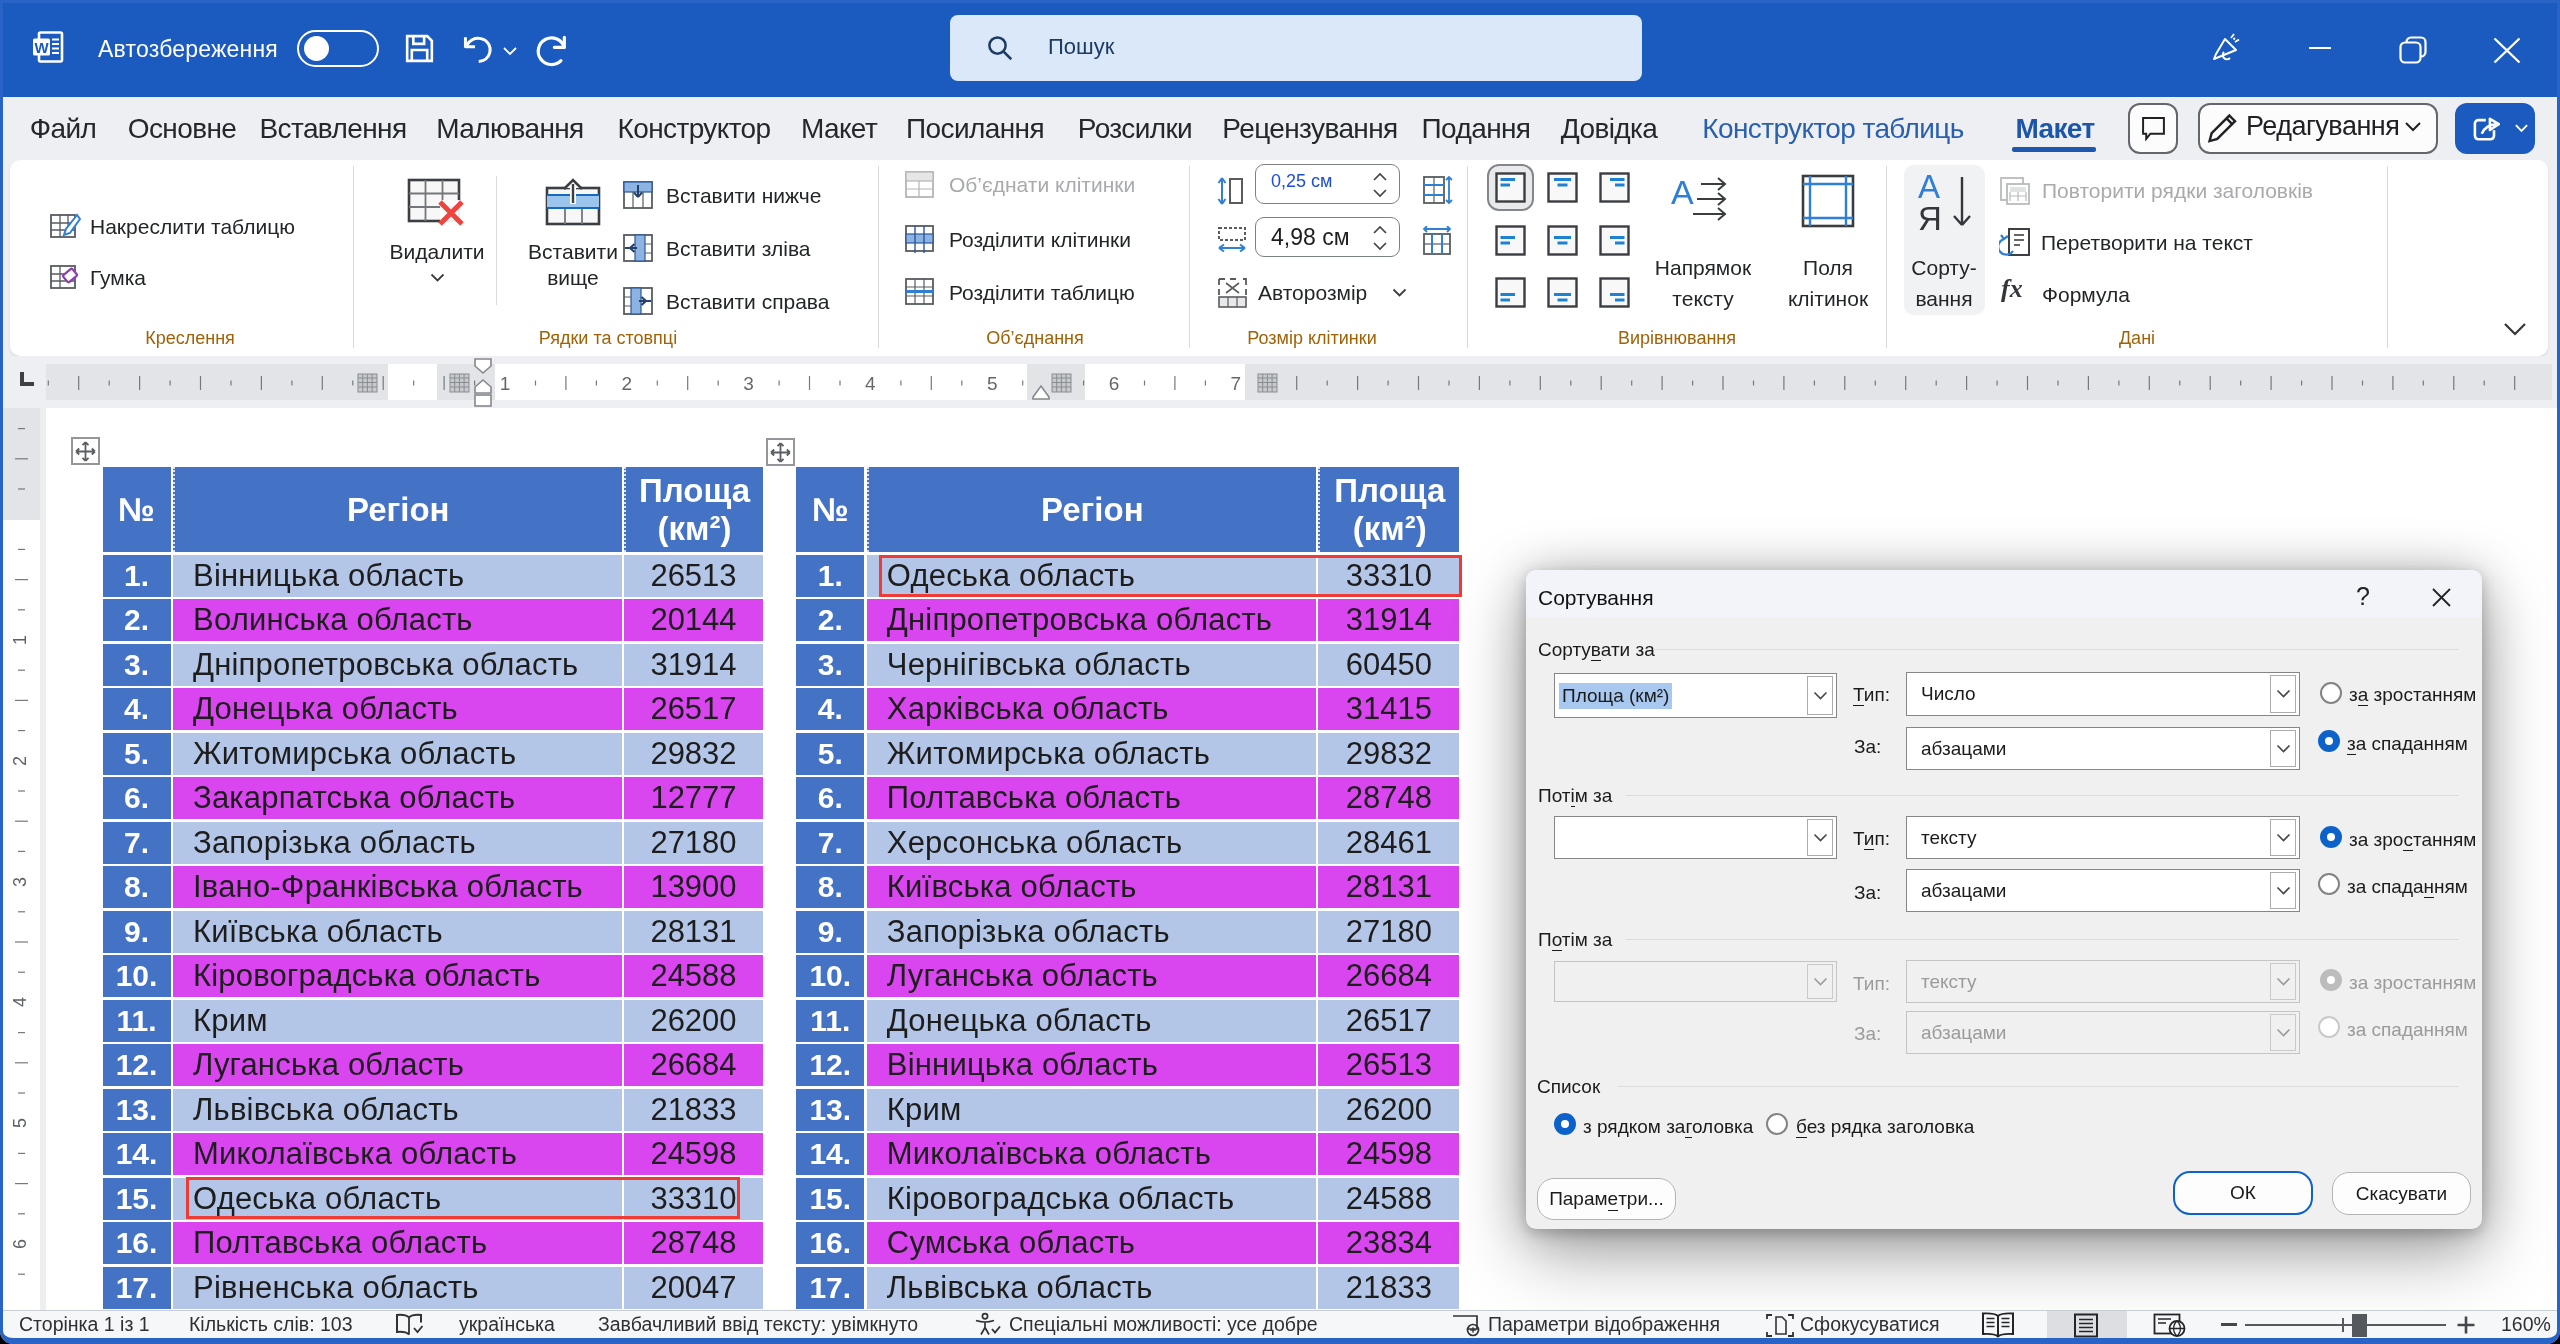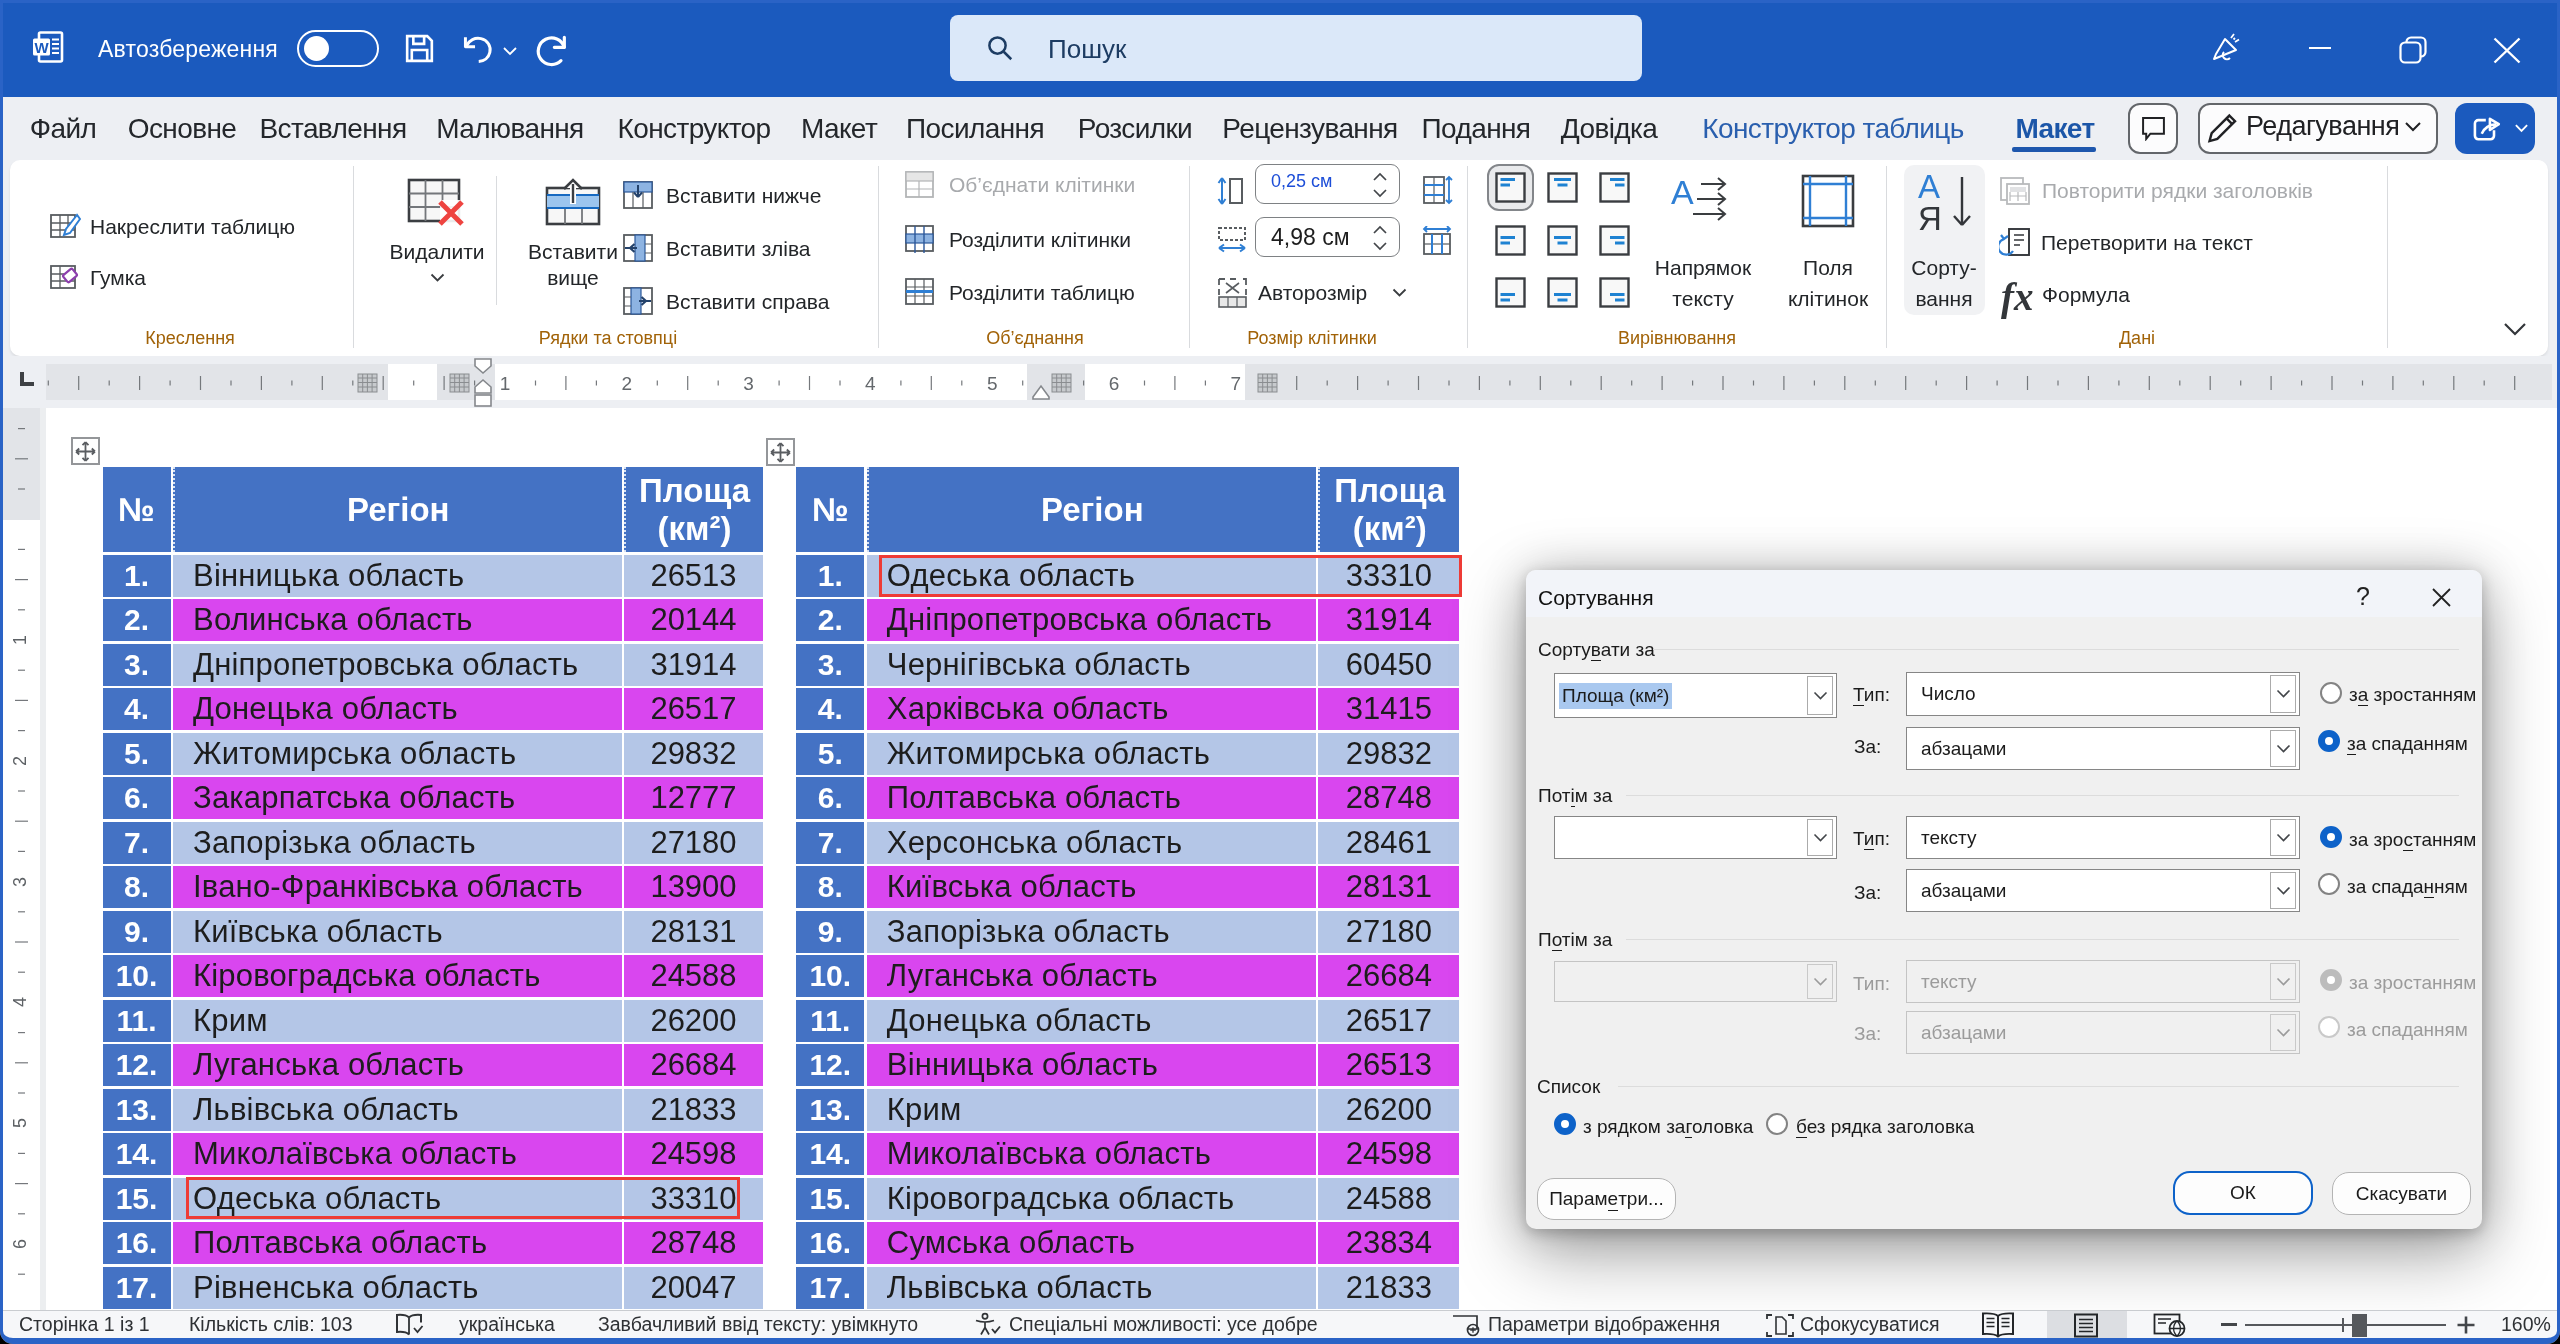--- a/index.html
+++ b/index.html
@@ -98,21 +98,21 @@
   <svg class="abs" style="left:531px;top:29px" width="40" height="40" viewBox="0 0 24 24" fill="none" stroke="#fff" stroke-width="1.9">
     <path d="M20 5v6h-6" stroke-linecap="round" stroke-linejoin="round"></path>
     <path d="M20 11a8 8 0 1 0-2 8" stroke-linecap="round"></path>
   </svg>
 
   <div class="abs" style="left:950px;top:15px;width:692px;height:66px;background:#dbe8f9;border-radius:8px"></div>
   <svg class="abs" style="left:985px;top:33px" width="30" height="30" viewBox="0 0 24 24" fill="none" stroke="#1d3c63" stroke-width="2">
     <circle cx="10" cy="10" r="6.5"></circle>
       <path d="M15 15l6 6"></path>
   </svg>
-  <div class="abs" style="left:1048px;top:34px;font-size:26px;color:#1d3c63">Пошук</div>
+  <div class="abs" style="left:1048px;top:34px;font-size:22px;color:#1d3c63">Пошук</div>
 
   <svg class="abs" style="left:2211px;top:31px" width="33" height="37" viewBox="0 0 33 37" fill="none" stroke="#fff" stroke-width="2">
     <path d="M14 8L25 19 8 26l-5 2 2-5z" stroke-linejoin="round"></path>
     <path d="M13 21a4.2 4.2 0 0 0 6 6"></path>
     <path d="M20 7l3-4M24 11l4-2.5M22.5 8.5l1.5-1.5" stroke-width="1.8"></path>
   </svg>
   <div class="abs" style="left:2309px;top:46.5px;width:22px;height:2.6px;background:#fff"></div>
   <svg class="abs" style="left:2399px;top:36px" width="28" height="28" viewBox="0 0 28 28" fill="none" stroke="#fff" stroke-width="2.2">
     <rect x="1.5" y="6.5" width="20" height="20" rx="4.5"></rect>
       <path d="M7.5 6.5V6a4.5 4.5 0 0 1 4.5-4.5h10A4.5 4.5 0 0 1 26.5 6v10a4.5 4.5 0 0 1-4.5 4.5h-.5"></path>
@@ -376,21 +376,21 @@
     <path d="M11 16v9M19 16v9M27 16v9M11 20h16" stroke="#585c60" stroke-width="1.2"></path>
   </svg>
   <div class="rsmalltext rgray abs" style="left:2032px;top:19px">Повторити рядки заголовків</div>
   <svg class="abs" style="left:1989px;top:67px" width="32" height="30" viewBox="0 0 32 30">
     <rect x="10" y="2" width="20" height="26" fill="#fff" stroke="#33363a" stroke-width="1.9"></rect>
     <path d="M15 8h10M15 13h10M15 18h6" stroke="#33363a" stroke-width="1.7"></path>
     <path d="M14 24a8 8 0 1 1-9-12" fill="none" stroke="#2f7fd4" stroke-width="2.2"></path>
     <path d="M2 8l3 4 4-3" fill="none" stroke="#2f7fd4" stroke-width="2.2"></path>
   </svg>
   <div class="rsmalltext abs" style="left:2031px;top:71px">Перетворити на текст</div>
-  <div class="abs" style="left:1991px;top:114px;font-size:39px;color:#33363a;font-family:'Liberation Serif',serif;font-style:italic;font-weight:bold">fx</div>
+  <div class="abs" style="left:1991px;top:114px;font-size:26px;color:#33363a;font-family:'Liberation Serif',serif;font-style:italic;font-weight:bold">fx</div>
   <div class="rsmalltext abs" style="left:2032px;top:123px">Формула</div>
   <div class="rlabel" style="left:2127px">Дані</div>
   <svg class="abs" style="left:2493px;top:162px" width="24" height="15" viewBox="0 0 24 15" fill="none" stroke="#33363a" stroke-width="2.2">
       <path d="M2 2l10 10L22 2"></path>
     </svg>
 </div>
 
 <div id="rulerband" class="abs">
   <div class="abs" style="left:14px;top:10px;width:26px;height:26px;display:flex;align-items:center;justify-content:center">
       <svg width="18" height="18" viewBox="0 0 18 18">

